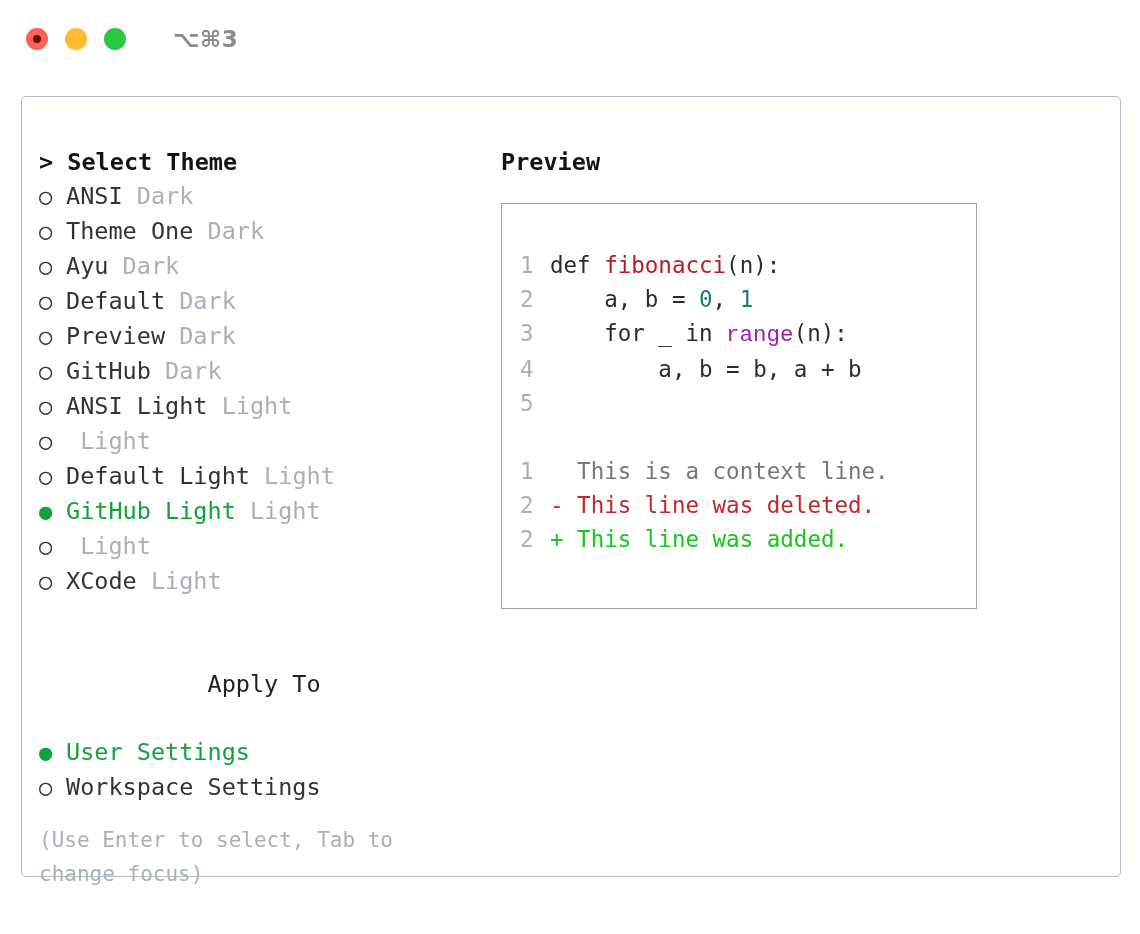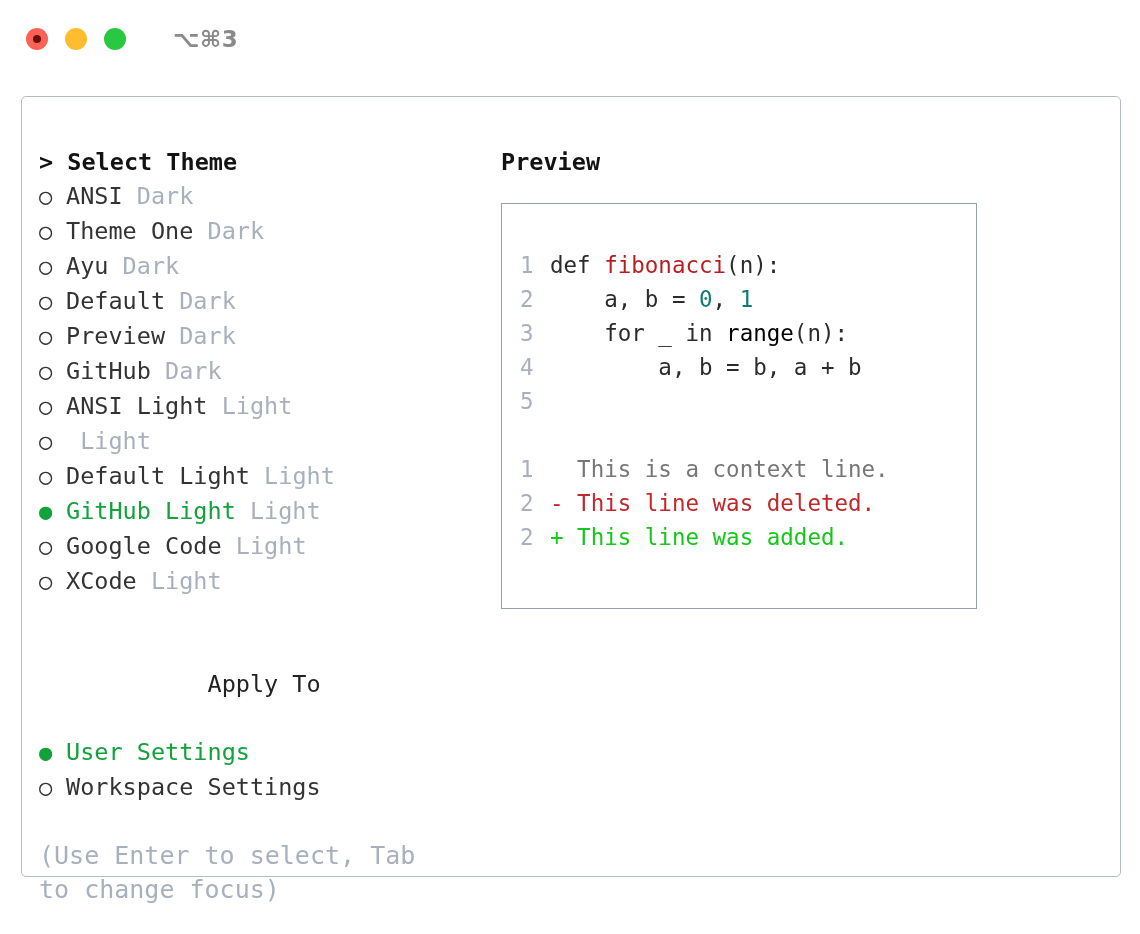--- a/index.html
+++ b/index.html
@@ -127,22 +127,22 @@
     font-size: 22px;
   }
   .opt.selected .marker { color: #12a23c; }
   .opt-label { color: #333333; }
   .opt.selected .opt-label { color: #12a23c; }
   .opt-suffix { color: #a8b0bd; }
 
   .gap-block { height: 34px; }
 
   .hint {
-    margin-top: 34px;
-    font-size: 25px;
+    margin-top: 18px;
+    font-size: 21px;
     line-height: 34px;
     color: #a8b0bd;
     width: 410px;
     white-space: pre-wrap;
   }
 
   
   .right-col {
     position: absolute;
     left: 479px;
@@ -175,21 +175,21 @@
   .ln {
     display: inline-block;
     width: 30px;
     flex: 0 0 30px;
     color: #a8b0bd;
     text-align: left;
   }
   .code-body { color: #2b2b2b; }
   .tok-fn   { color: #b91c1c; }
   .tok-num  { color: #0d7d74; }
-  .tok-call { color: #000000; }
+  .tok-call { color: #a21caf; font-family: Liberation Mono, monospace; }
 
   .diff-spacer { height: 34px; }
   .diff-line .code-body { color: #777777; }
   .diff-line.del .code-body { color: #c0282a; }
   .diff-line.add .code-body { color: #16c61a; text-align: right; }
 </style>
 </head>
 <body>
 
 <div class="window">
@@ -214,21 +214,21 @@
             <li class="opt"><span class="marker">○</span><span class="opt-label">ANSI</span><span class="opt-suffix"> Dark</span></li>
             <li class="opt"><span class="marker">○</span><span class="opt-label">Theme One</span><span class="opt-suffix"> Dark</span></li>
             <li class="opt"><span class="marker">○</span><span class="opt-label">Ayu</span><span class="opt-suffix"> Dark</span></li>
             <li class="opt"><span class="marker">○</span><span class="opt-label">Default</span><span class="opt-suffix"> Dark</span></li>
             <li class="opt"><span class="marker">○</span><span class="opt-label">Preview</span><span class="opt-suffix"> Dark</span></li>
             <li class="opt"><span class="marker">○</span><span class="opt-label">GitHub</span><span class="opt-suffix"> Dark</span></li>
             <li class="opt"><span class="marker">○</span><span class="opt-label">ANSI Light</span><span class="opt-suffix"> Light</span></li>
             <li class="opt"><span class="marker">○</span><span class="opt-suffix"> Light</span></li>
             <li class="opt"><span class="marker">○</span><span class="opt-label">Default Light</span><span class="opt-suffix"> Light</span></li>
             <li class="opt selected"><span class="marker">●</span><span class="opt-label">GitHub Light</span><span class="opt-suffix"> Light</span></li>
-            <li class="opt"><span class="marker">○</span><span class="opt-label">Google Code</span><span class="opt-suffix"> Light</span></li>
+            <li class="opt"><span class="marker">○</span><span class="opt-suffix"> Light</span></li>
             <li class="opt"><span class="marker">○</span><span class="opt-label">XCode</span><span class="opt-suffix"> Light</span></li>
           </ul>
 
         <div class="gap-block"></div>
 
         <div class="section-title unfocused">
           <span class="marker"></span><span>Apply To</span>
         </div>
 
         <ul class="opt-list" id="apply-list">

